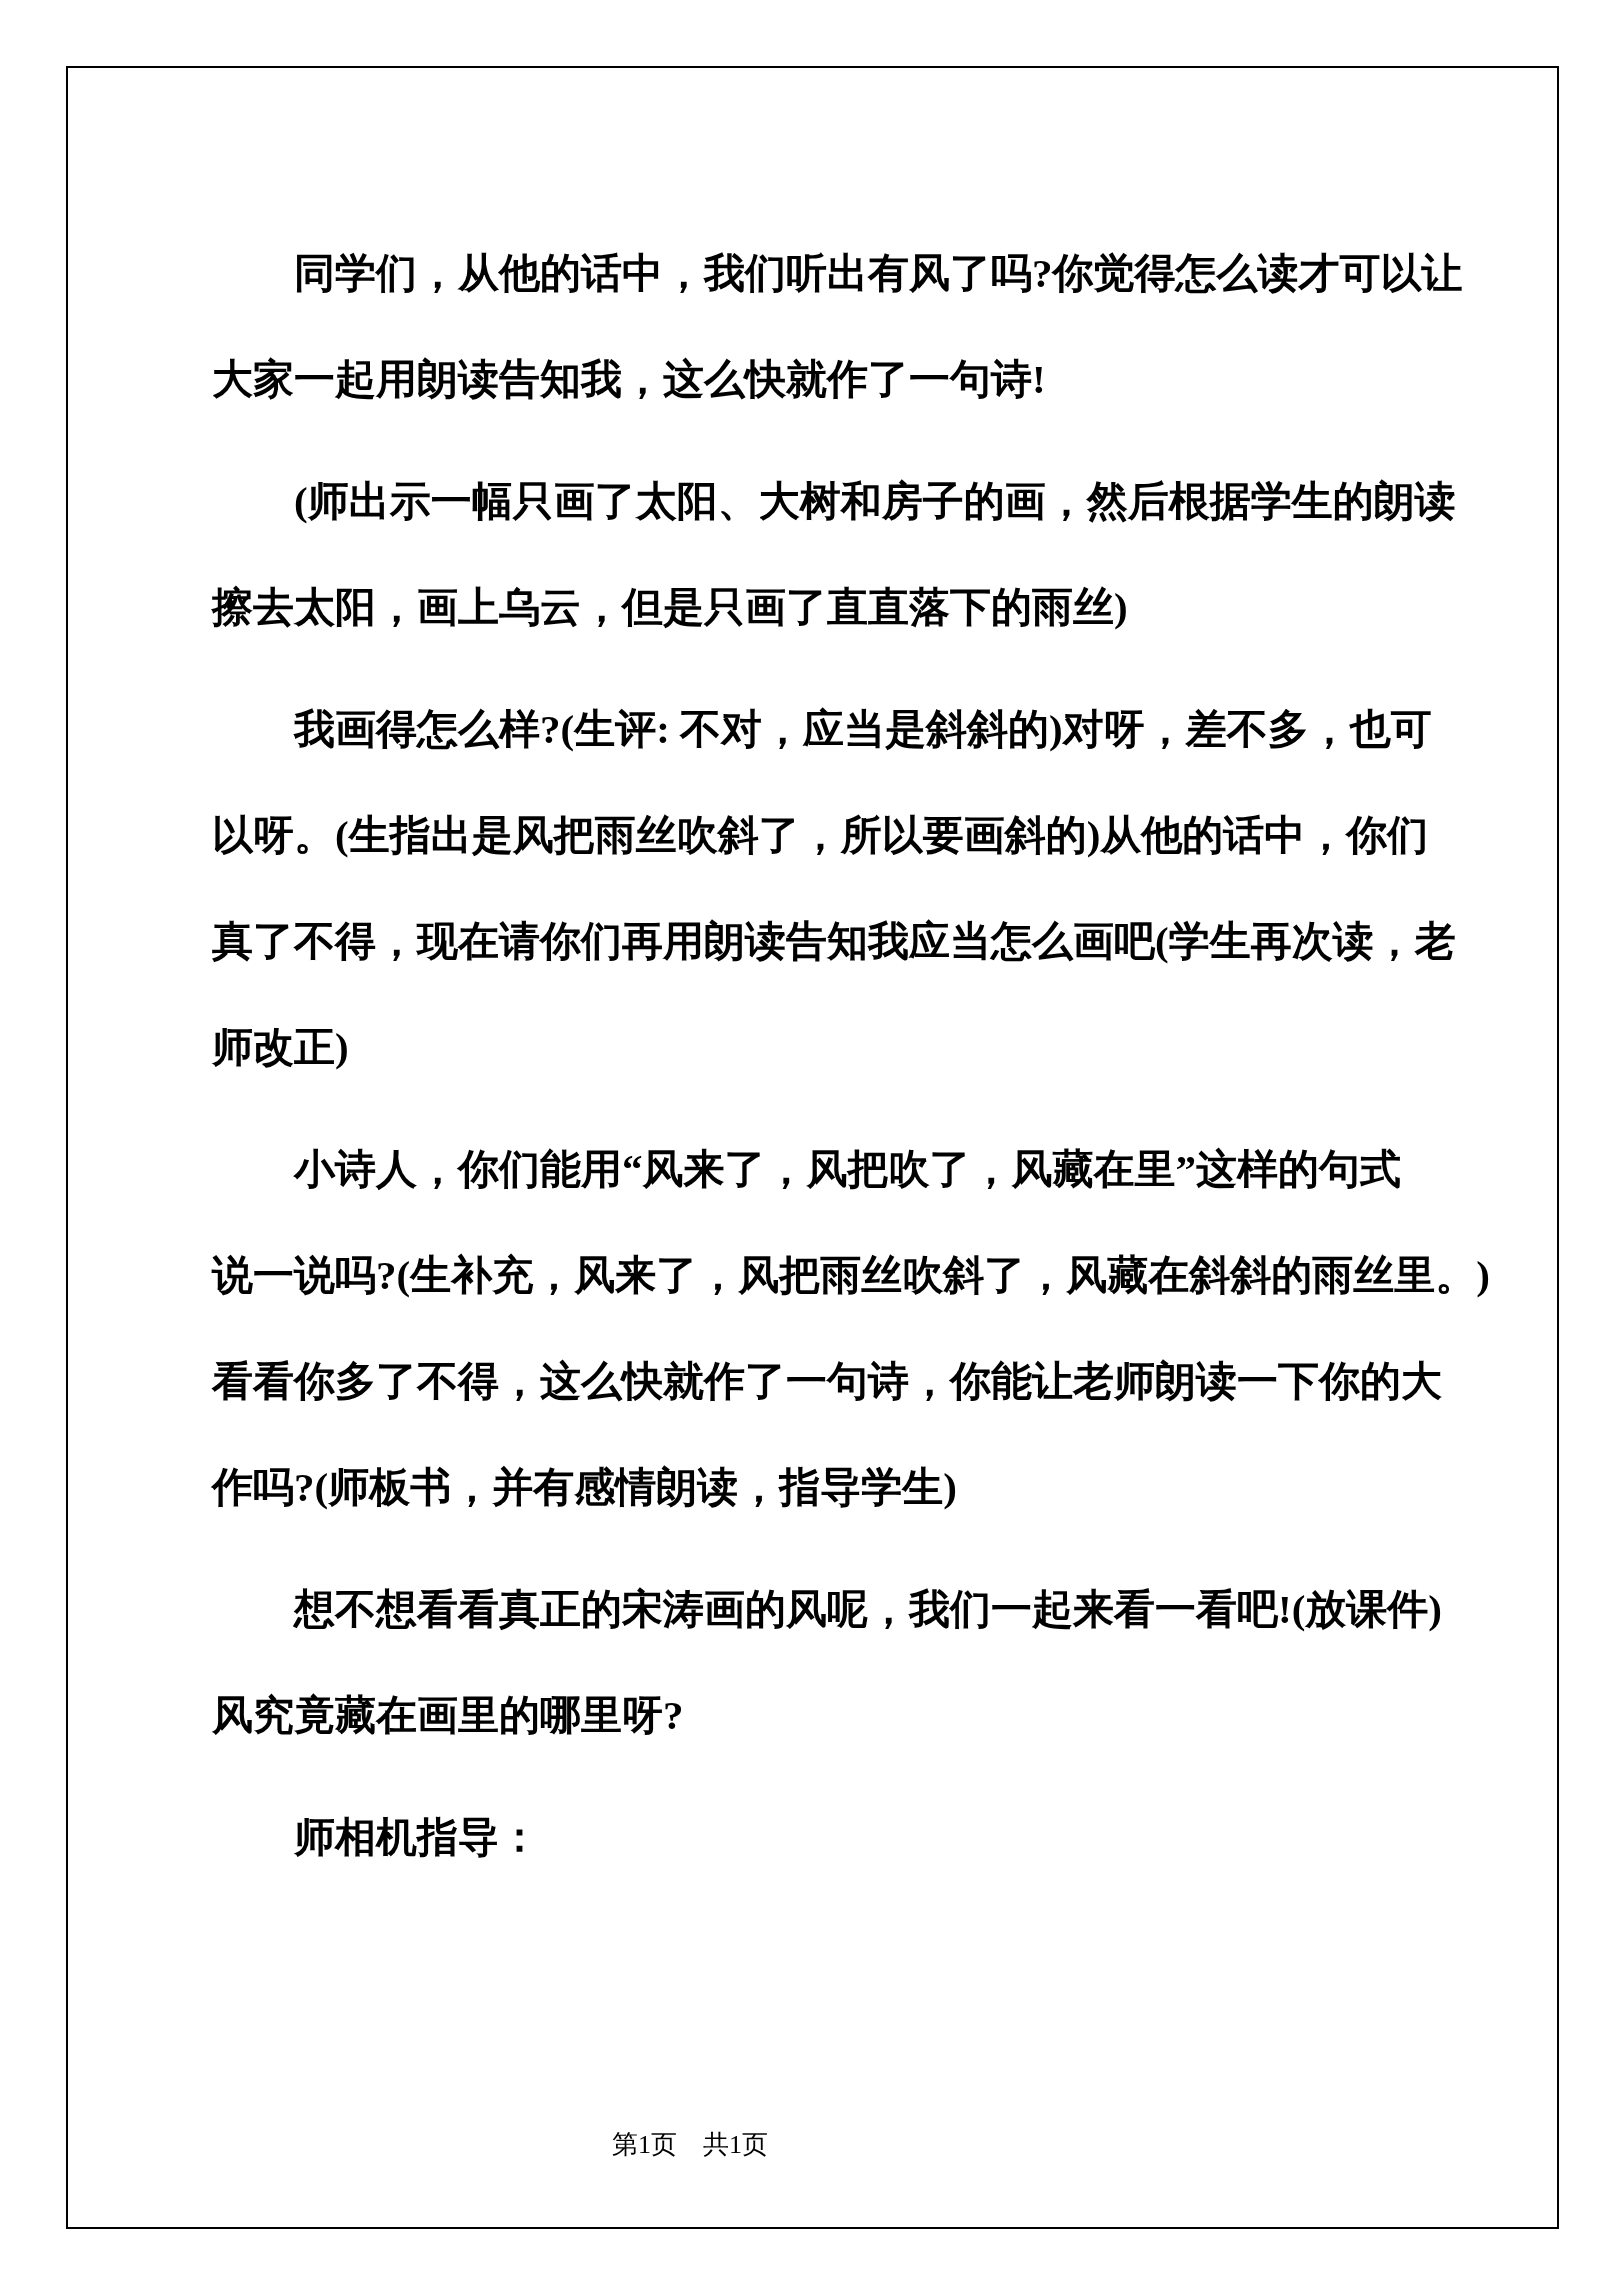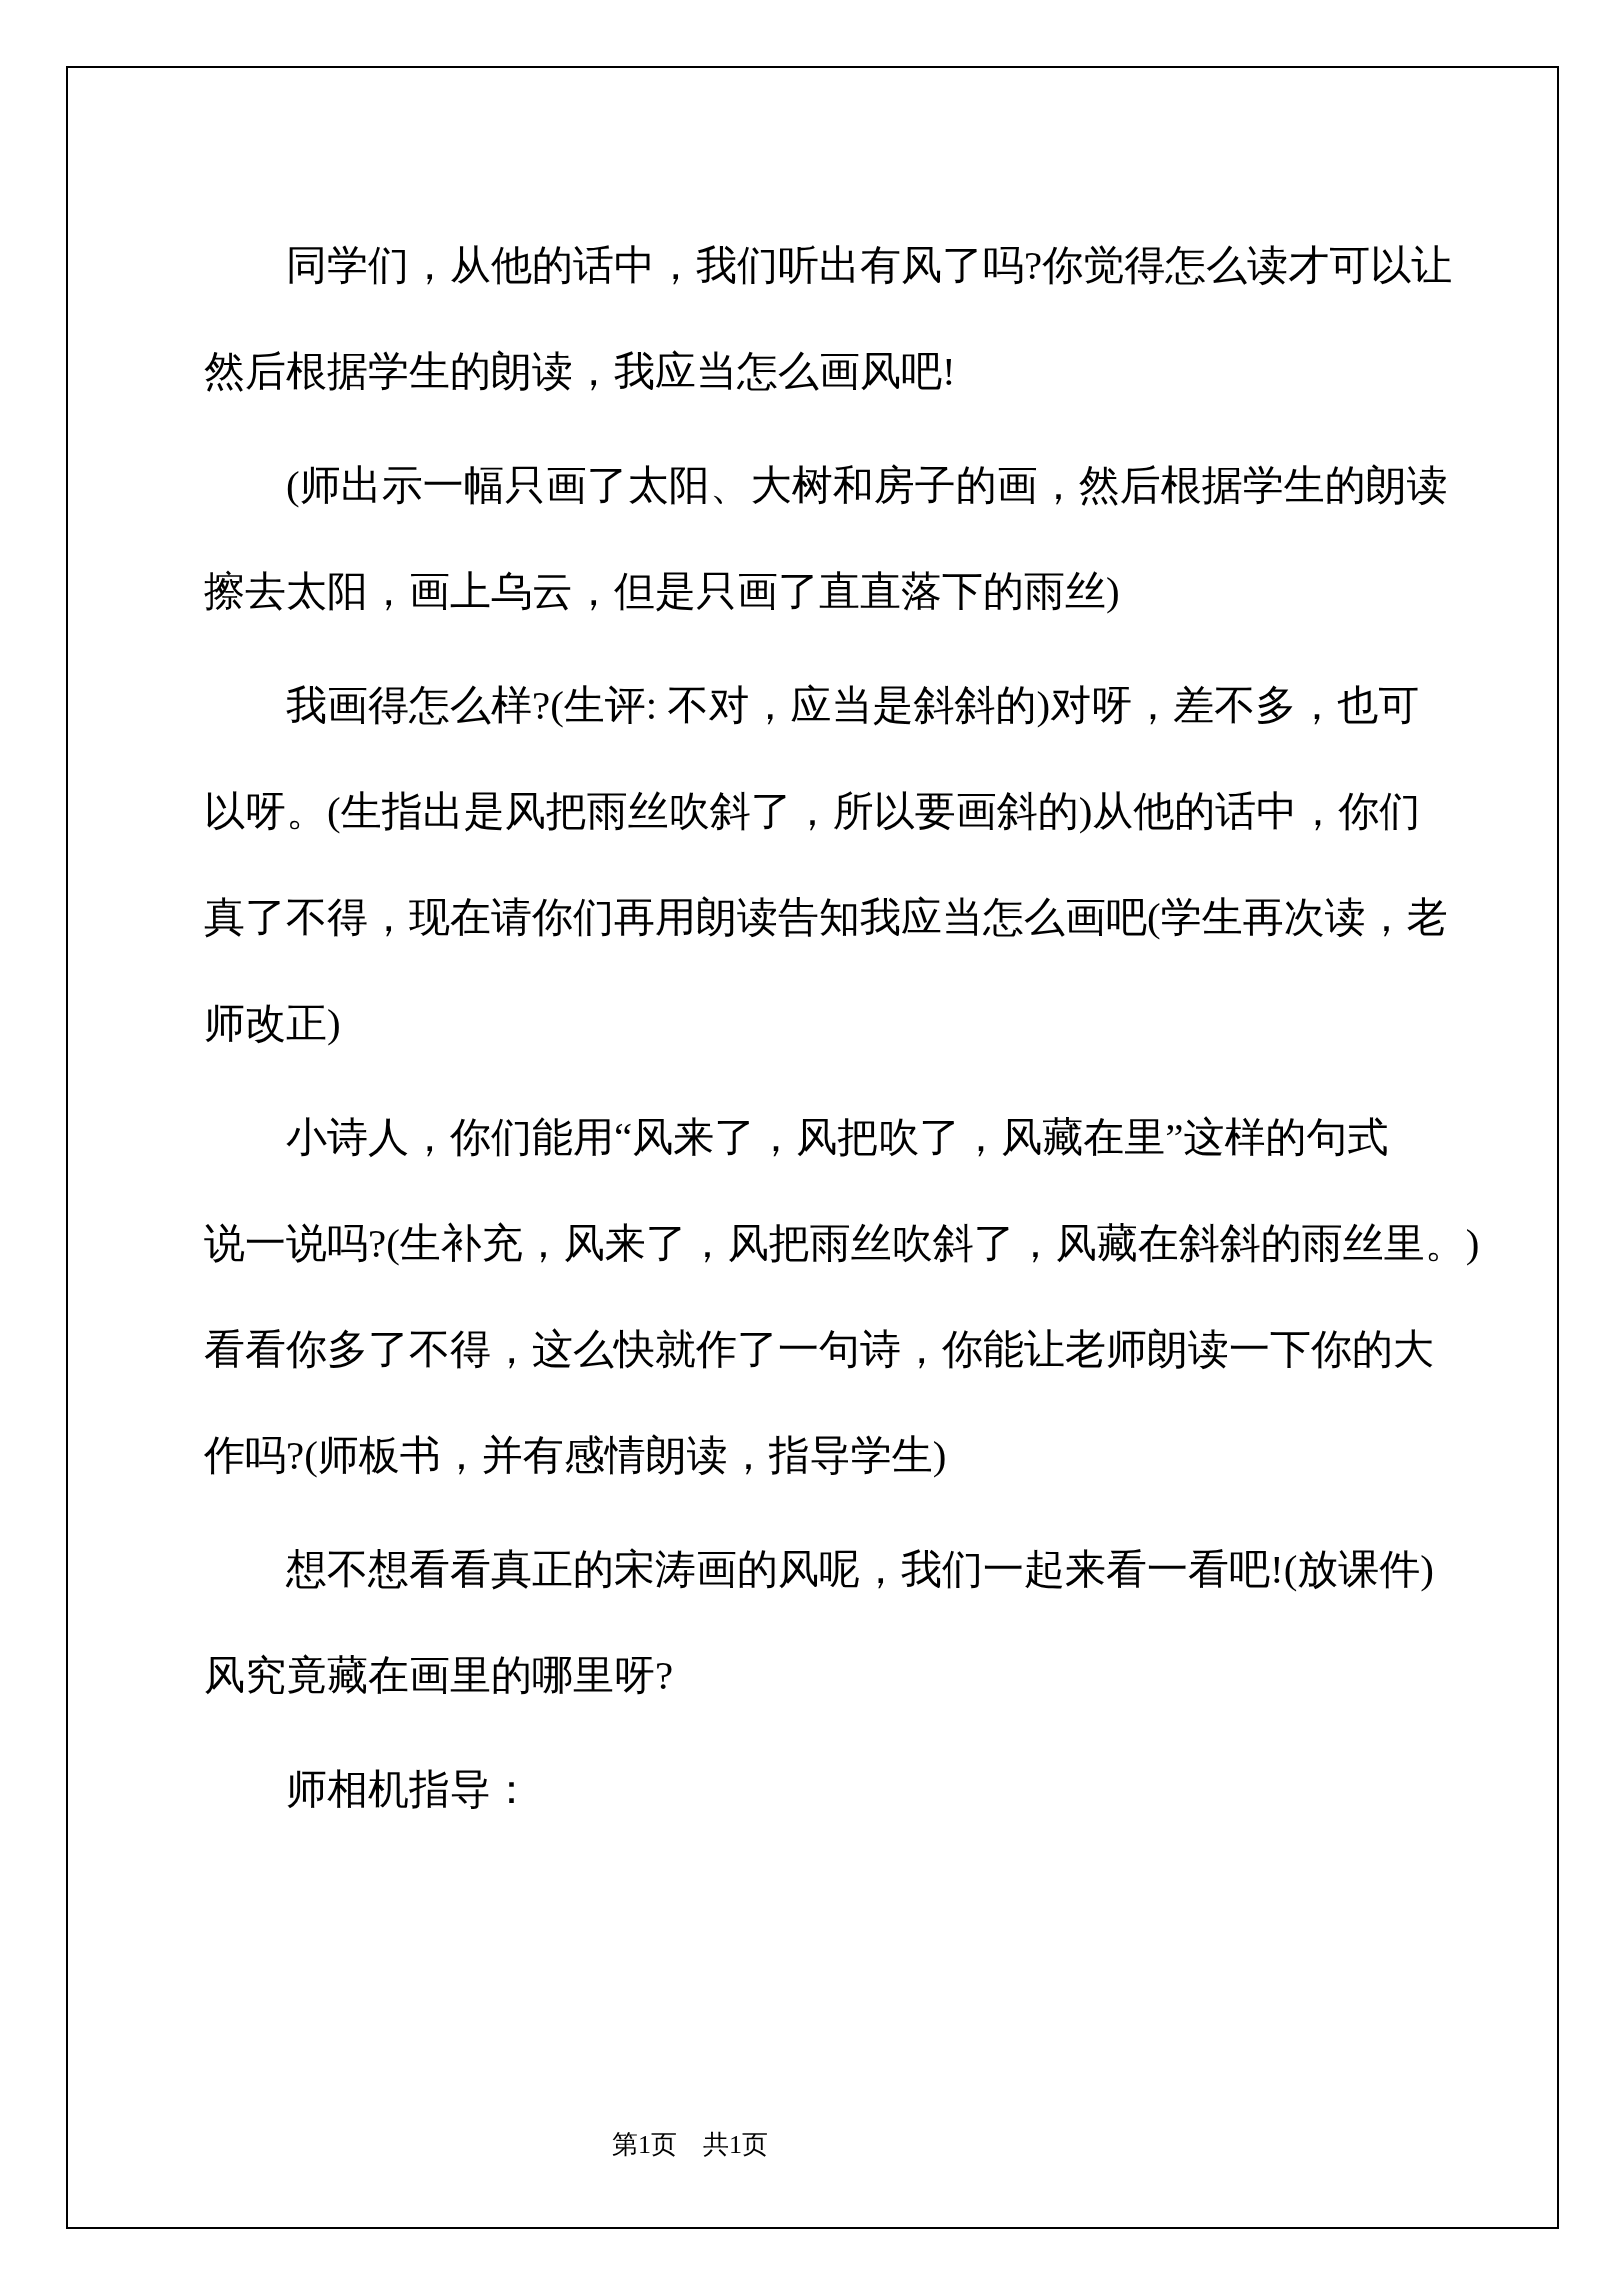--- a/index.html
+++ b/index.html
@@ -25,22 +25,23 @@
     box-sizing: border-box;
     background: transparent;
   }
   .document-body {
     position: absolute;
     left: 196px;
     top: 204px;
     width: 1284px;
   }
   .para {
-    margin: 8px;
+    margin: 16px;
     padding: 0;
+    font-weight: bold;
   }
   .line {
     height: 106px;
     line-height: 106px;
     font-size: 41px;
     letter-spacing: 0px;
     white-space: nowrap;
   }
   .line.indent {
     padding-left: 82px;
@@ -56,21 +57,21 @@
   }
 </style>
 </head>
 <body>
 
 <div class="border-frame"></div>
 
 <div class="document-body">
     <div class="para">
       <div class="line indent">同学们，从他的话中，我们听出有风了吗?你觉得怎么读才可以让</div>
-      <div class="line">然后根据学生的朗读，我应当怎么画风吧!</div>
+      <div class="line">大家一起用朗读告知我，这么快就作了一句诗!</div>
     </div>
     <div class="para">
       <div class="line indent">(师出示一幅只画了太阳、大树和房子的画，然后根据学生的朗读</div>
       <div class="line">擦去太阳，画上乌云，但是只画了直直落下的雨丝)</div>
     </div>
     <div class="para">
       <div class="line indent">我画得怎么样?(生评: 不对，应当是斜斜的)对呀，差不多，也可</div>
       <div class="line">以呀。(生指出是风把雨丝吹斜了，所以要画斜的)从他的话中，你们</div>
       <div class="line">真了不得，现在请你们再用朗读告知我应当怎么画吧(学生再次读，老</div>
       <div class="line">师改正)</div>

